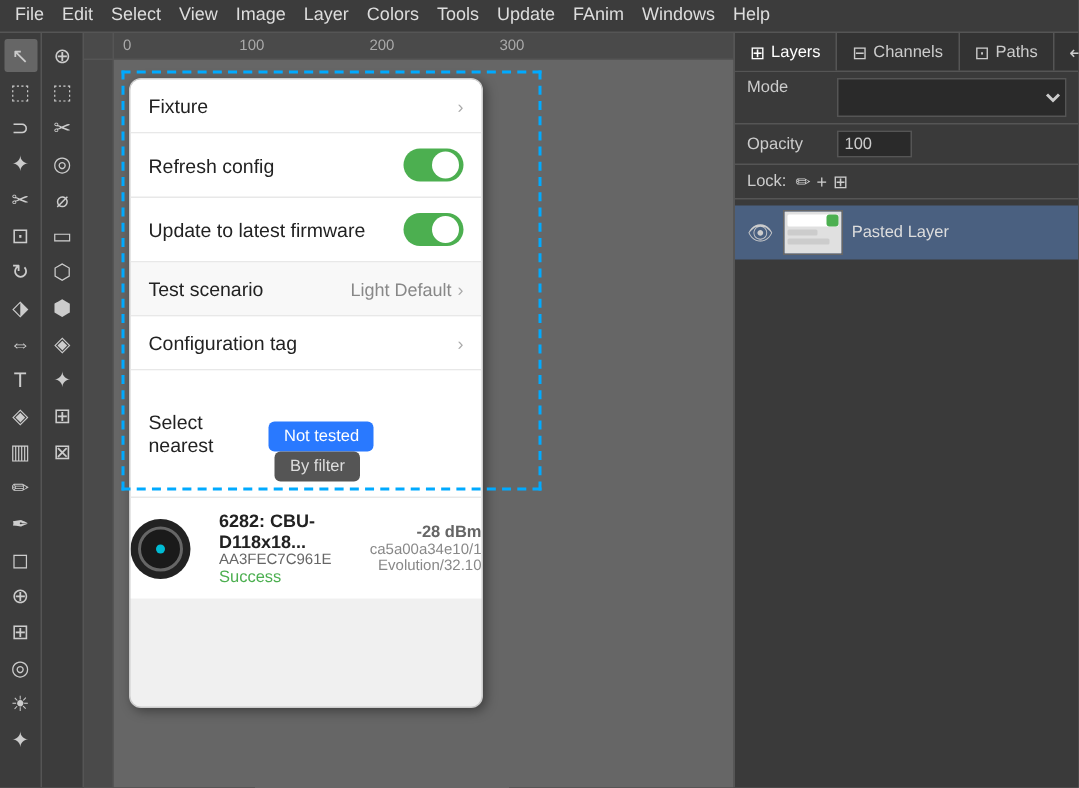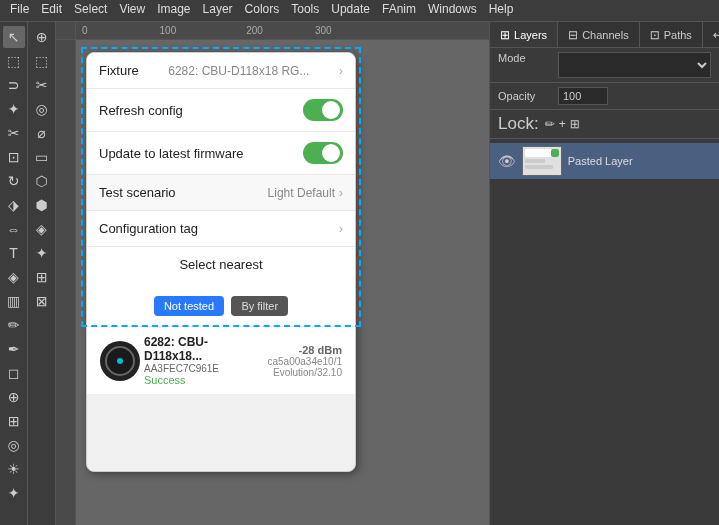--- a/index.html
+++ b/index.html
@@ -57,21 +57,21 @@
     }
     #ruler-corner {
       position: absolute; top: 0; left: 0; width: 20px; height: 18px;
       background: #4a4a4a; border-right: 1px solid #555; border-bottom: 1px solid #555;
     }
     .ruler-mark { padding: 0 6px; }
 
     
     #phone-mockup {
       position: absolute; top: 30px; left: 30px;
-      width: 270px; height: 420px;
+      width: 236px; height: 420px;
       background: #f0f0f0; border-radius: 8px; border: 1px solid #ccc;
       overflow: hidden; box-shadow: 2px 2px 8px rgba(0,0,0,0.4);
     }
     
     #selection-border {
       position: absolute; top: 25px; left: 25px; width: 280px; height: 280px;
       border: 2px dashed #00aaff; pointer-events: none; z-index: 10;
     }
 
     .phone-row {
@@ -96,35 +96,35 @@
     .phone-row-test {
       background: #f8f8f8; padding: 10px 12px; border-bottom: 1px solid #e8e8e8;
       display: flex; justify-content: space-between; align-items: center;
     }
     .phone-row-test .row-right { display: flex; align-items: center; gap: 4px; }
 
     
     
     .phone-row-nearest {
       background: #fff; padding: 10px 12px; border-bottom: 1px solid #e8e8e8;
-      display: flex; justify-content: space-between; align-items: center; flex-direction: column;
+      display: flex; justify-content: space-between; align-items: center;
     }
     .btn-not-tested {
       background: #2979ff; color: white; padding: 4px 10px; border-radius: 4px;
       font-size: 11px; cursor: pointer; border: none; margin-top: 24px;
     }
     .btn-by-filter {
       background: #555; color: #ddd; padding: 4px 10px; border-radius: 4px;
       font-size: 11px; cursor: pointer; border: none; margin-left: 4px;
     }
 
     
     .phone-device-row {
-      background: #fff; padding: 8px 13px;
-      display: flex; align-items: center; gap: 4px;
+      background: #fff; padding: 8px 0;
+      display: flex; align-items: center; gap: 19px;
     }
     .device-icon {
       width: 40px; height: 40px; background: #222; border-radius: 50%;
       display: flex; align-items: center; justify-content: center;
       flex-shrink: 0;
     }
     .device-icon-inner {
       width: 30px; height: 30px; background: #1a1a1a; border-radius: 50%;
       border: 2px solid #666;
       display: flex; align-items: center; justify-content: center;
@@ -168,21 +168,21 @@
     }
     .opacity-label { font-size: 11px; color: #ccc; width: 60px; }
     .opacity-input {
       width: 50px; background: #2a2a2a; color: #ccc; border: 1px solid #555;
       font-size: 11px; padding: 1px 4px; height: 18px;
     }
     #lock-row {
       display: flex; align-items: center; padding: 4px 8px; gap: 6px;
       border-bottom: 1px solid #555;
     }
-    .lock-label { font-size: 17px; color: #ccc; }
+    .lock-label { font-size: 11px; color: #ccc; }
     .lock-icons { display: flex; gap: 4px; }
     .lock-icon { font-size: 12px; color: #ccc; cursor: pointer; }
 
     
     #layer-list { flex: 1; overflow-y: auto; padding: 4px 0; }
     .layer-item {
       display: flex; align-items: center; padding: 3px 8px; cursor: pointer;
       gap: 6px;
     }
     .layer-item.active { background: #4a6080; }
@@ -254,29 +254,28 @@
     <div class="tool-btn">⊞</div>
     <div class="tool-btn">⊠</div>
   </div>
 
   <div id="canvas-area">
     <div id="ruler-corner"></div>
     <div id="ruler-top">
       <span class="ruler-mark">0</span>
       <span class="ruler-mark" style="margin-left:60px;">100</span>
       <span class="ruler-mark" style="margin-left:58px;">200</span>
-      <span class="ruler-mark" style="margin-left:40px;">300</span>
+      <span class="ruler-mark" style="margin-left:58px;">300</span>
     </div>
     <div id="ruler-left"></div>
 
     <div id="phone-mockup">
 
       <div class="phone-row">
         <span class="phone-row-label">Fixture</span>
-        <span class="phone-row-value">6282: CBU-D118x18 RG...</span>
         <span class="phone-row-arrow">›</span>
       </div>
 
       <div class="phone-row">
         <span class="phone-row-label">Refresh config</span>
         <div class="toggle-switch"></div>
       </div>
 
       <div class="phone-row">
         <span class="phone-row-label">Update to latest firmware</span>

